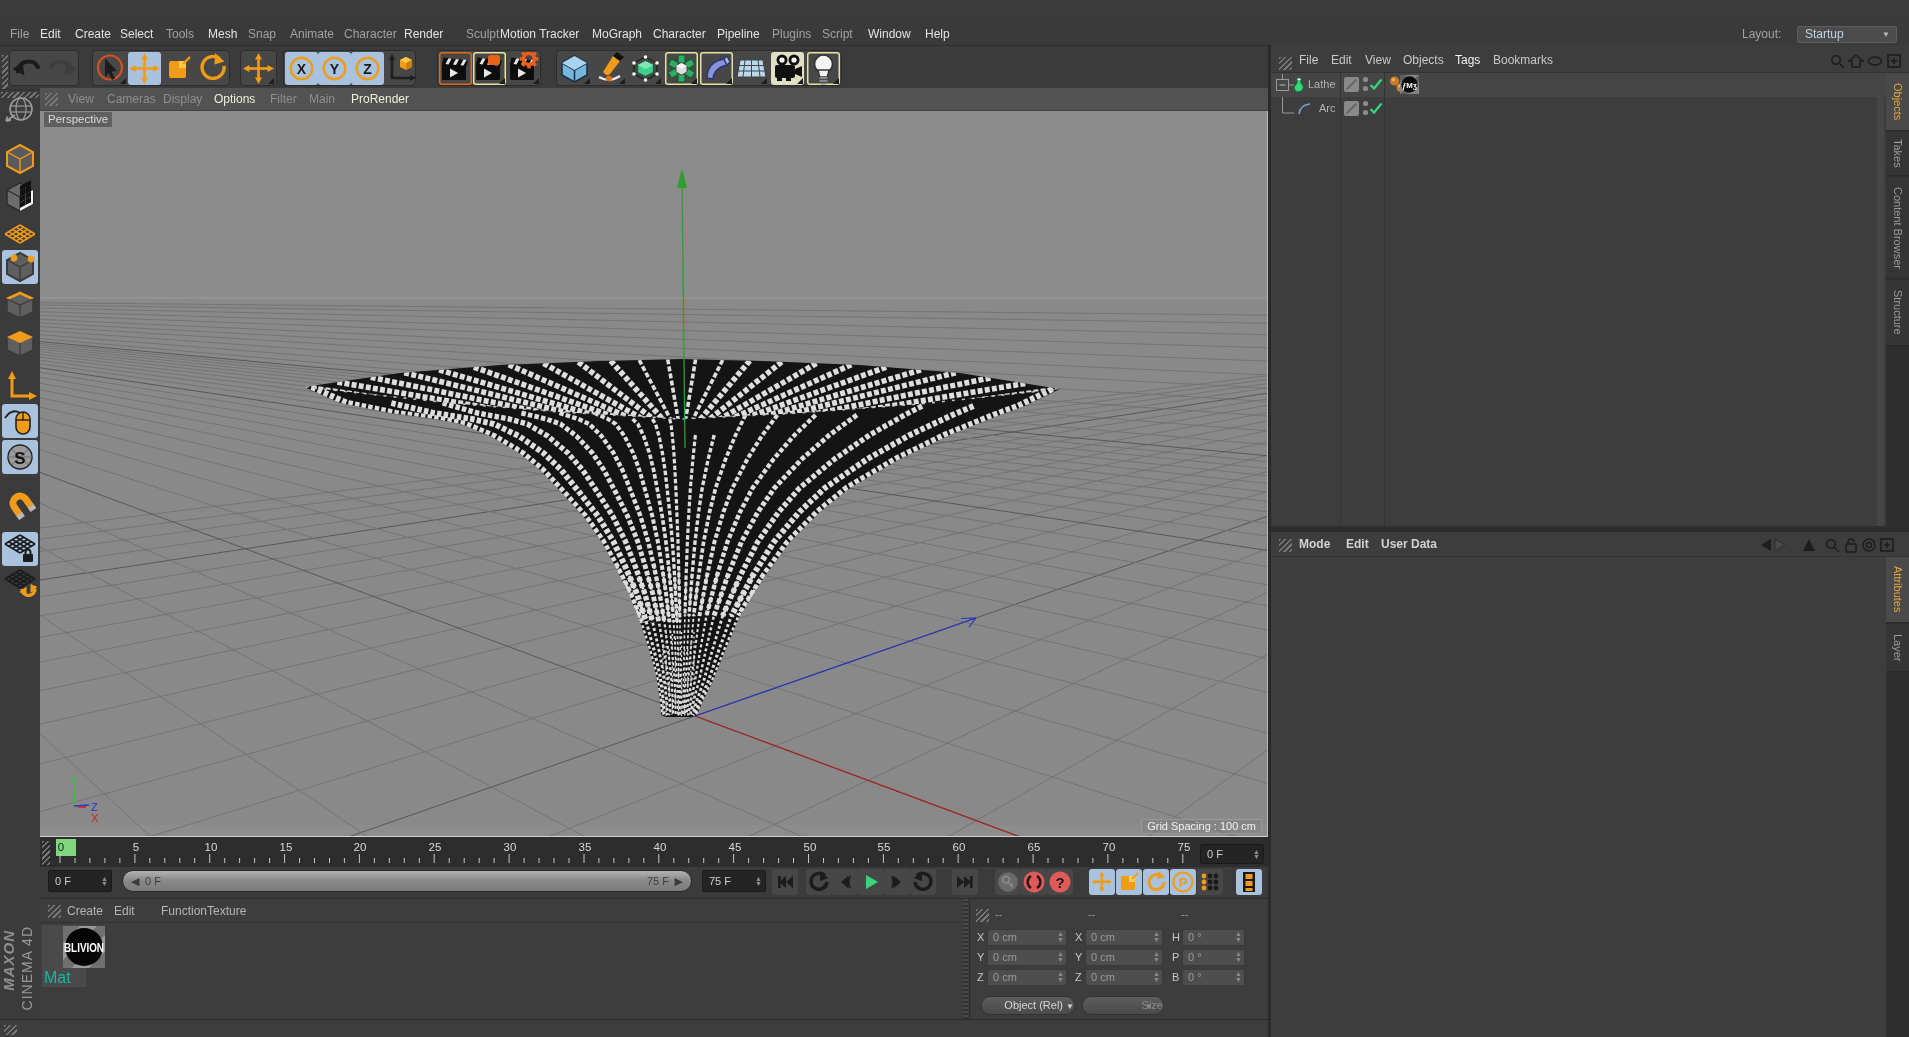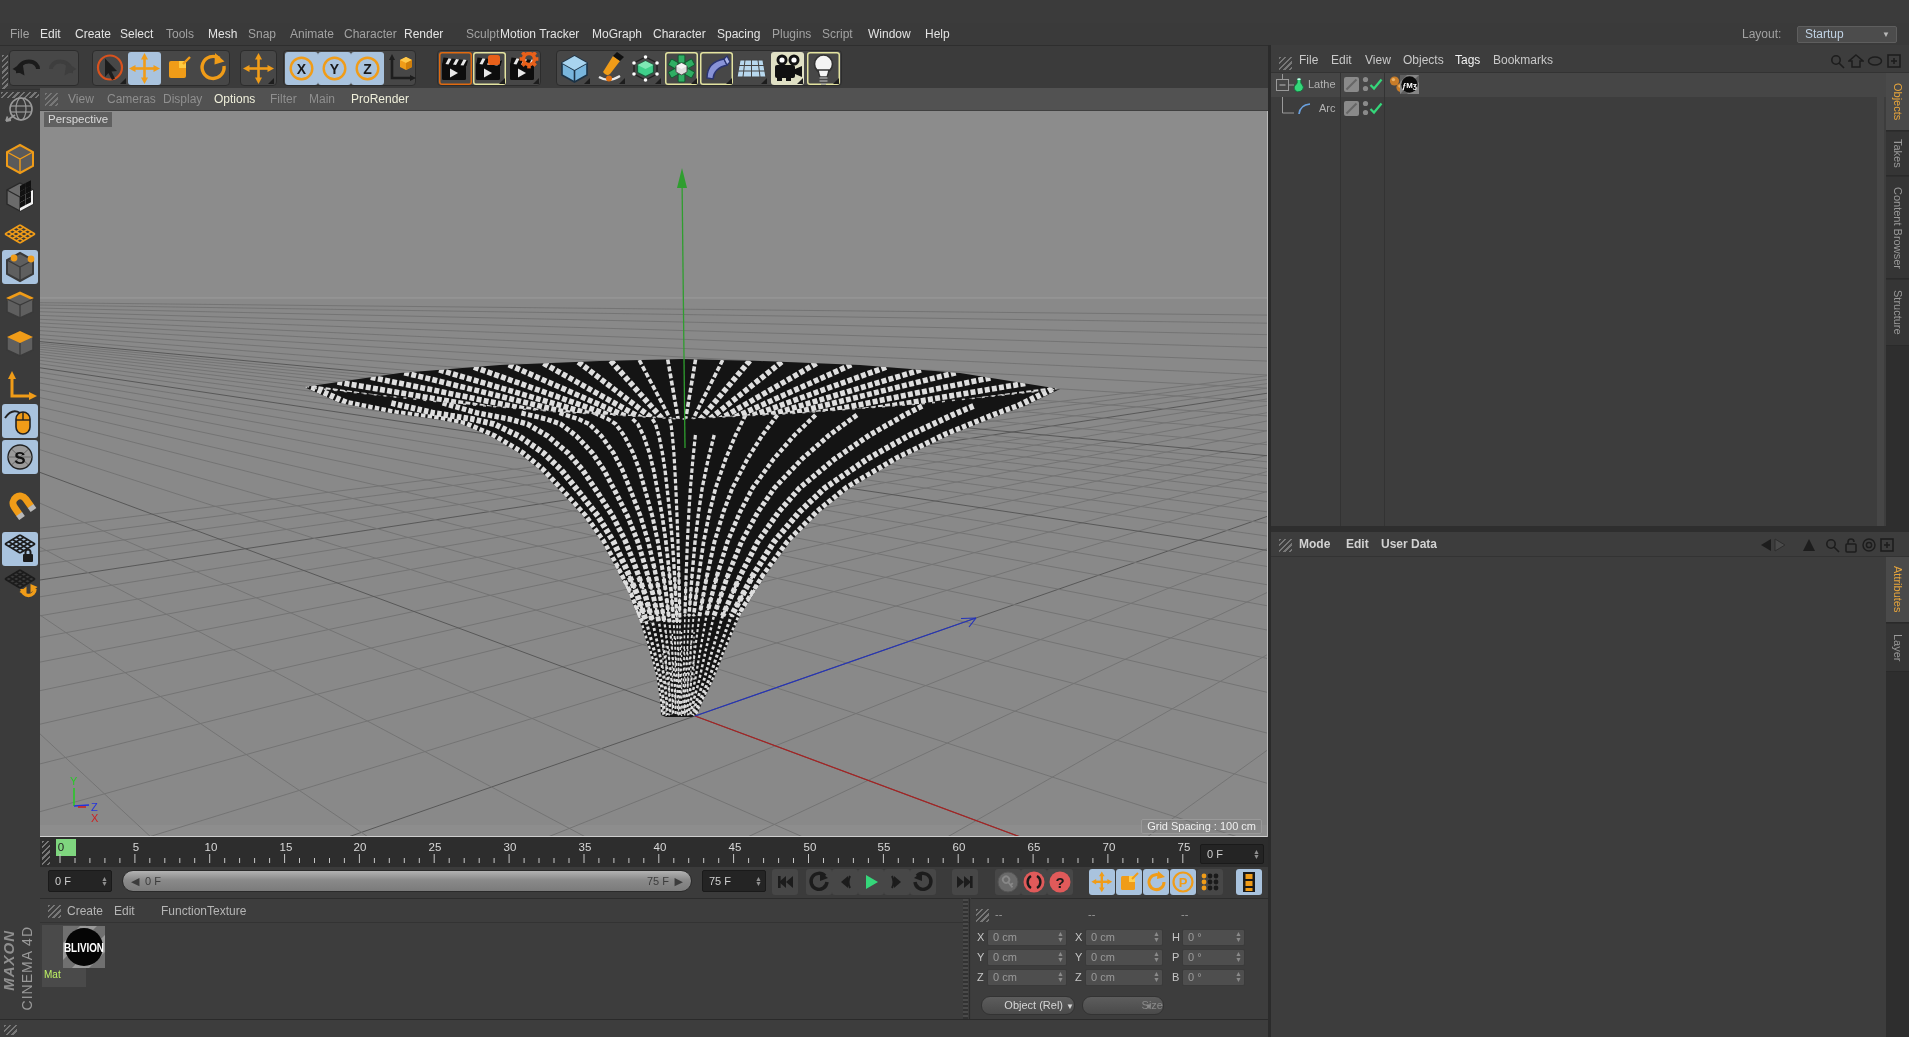--- a/index.html
+++ b/index.html
@@ -83,21 +83,21 @@
       <span class="" style="left:166px;">Tools</span>
       <span class="b" style="left:208px;">Mesh</span>
       <span class="" style="left:248px;">Snap</span>
       <span class="" style="left:290px;">Animate</span>
       <span class="" style="left:344px;">Character</span>
       <span class="b" style="left:404px;">Render</span>
       <span class="" style="left:466px;">Sculpt</span>
       <span class="b" style="left:500px;">Motion Tracker</span>
       <span class="b" style="left:592px;">MoGraph</span>
       <span class="b" style="left:653px;">Character</span>
-      <span class="b" style="left:717px;">Spacing</span>
+      <span class="b" style="left:717px;">Pipeline</span>
       <span class="" style="left:772px;">Plugins</span>
       <span class="" style="left:822px;">Script</span>
       <span class="b" style="left:868px;">Window</span>
       <span class="b" style="left:925px;">Help</span>
       <span style="left:1742px;">Layout:</span>
       <div class="abs" style="left:1797px;top:3px;width:100px;height:17px;background:#4c4c4c;border:1px solid #5e5e5e;border-radius:2px;color:#c0d2e4;font-size:12px;line-height:15px;padding-left:7px;">Startup<span style="position:absolute;right:6px;top:0px;color:#b8b8b8;font-size:8px;">▼</span></div>
     </div>
 <div id="toolbar" class="abs">
       <div class="grip abs" style="left:2px;top:9px;width:6px;height:34px;"></div>
       <div class="tgroup" style="left:9px;width:70px;">
@@ -777,21 +777,21 @@
             <defs>
               <pattern id="chk" width="24" height="24" patternTransform="rotate(45)" patternUnits="userSpaceOnUse">
                 <rect width="24" height="24" fill="#9a9a9a"></rect>
                 <rect width="12" height="24" fill="#707070"></rect>
               </pattern>
             </defs>
             <rect width="42" height="42" fill="url(#chk)"></rect>
             <circle cx="21" cy="21" r="19" fill="#050505"></circle>
             <text x="21" y="25.5" font-size="12" font-weight="bold" text-anchor="middle" fill="#fff" font-family="Liberation Sans" textLength="40" lengthAdjust="spacingAndGlyphs">BLIVION</text>
           </svg></div>
-        <div class="abs" style="left:2px;top:44px;color:#bef264;font-size:10px;">Mat</div>
+        <div class="abs" style="left:2px;top:44px;color:#14b8a6;font-size:16px;">Mat</div>
       </div>
     </div>
     <div class="abs" style="left:2px;top:930px;width:38px;height:90px;">
       <div style="position:absolute;left:-2px;top:0;writing-mode:vertical-rl;transform:rotate(180deg);font-size:15px;font-weight:bold;font-style:italic;color:#8f8f8f;letter-spacing:1px;">MAXON</div>
       <div style="position:absolute;left:17px;top:-4px;writing-mode:vertical-rl;transform:rotate(180deg);font-size:14px;color:#9a9a9a;letter-spacing:1px;">CINEMA 4D</div>
     </div>
 <div id="coords" class="abs">
       <div class="abs" style="left:-8px;top:0;width:5px;height:121px;background:repeating-linear-gradient(180deg,#4a4a4a 0 2px,#323232 2px 4px);"></div>
       <div class="grip abs" style="left:5px;top:10px;width:13px;height:13px;"></div>
       <span class="clabel" style="left:24px;top:9px;color:#9a9a9a;">--</span>

